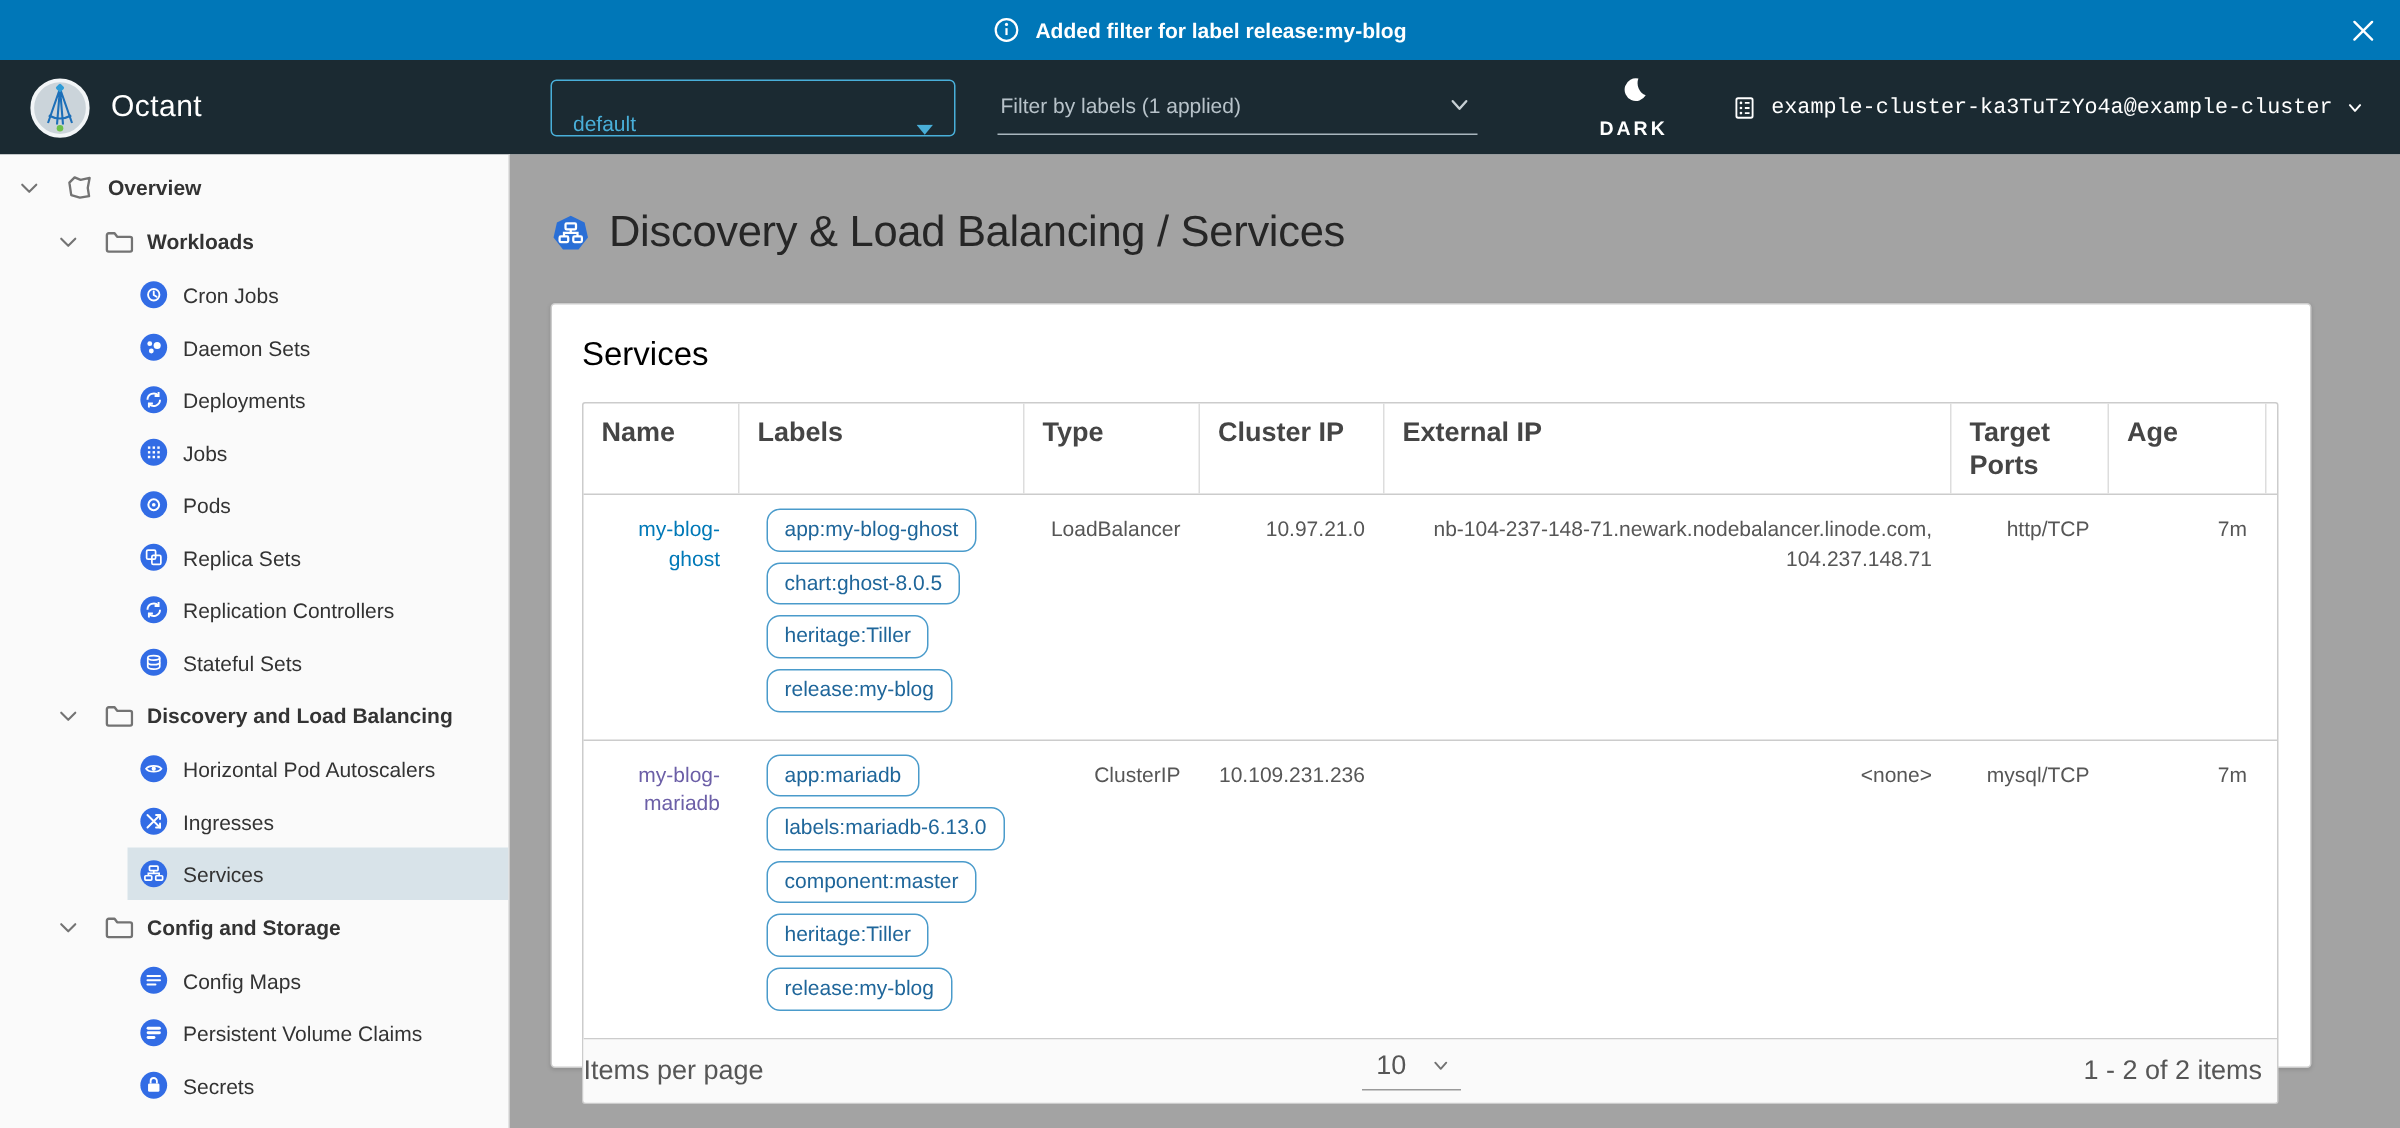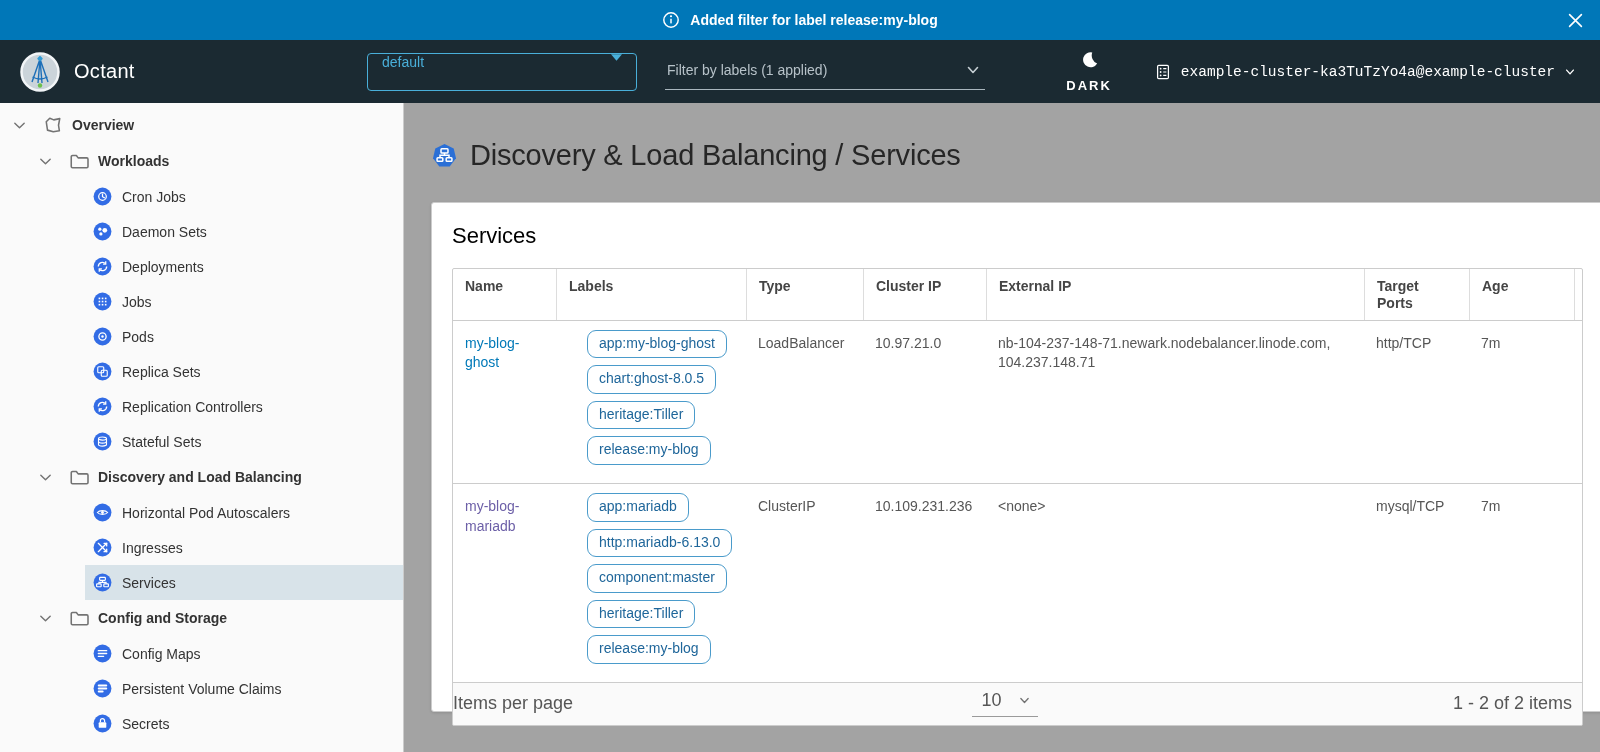--- a/index.html
+++ b/index.html
@@ -14,56 +14,56 @@
   
   .note{height:40px;background:var(--note-bg);color:#fff;display:flex;align-items:center;justify-content:center;position:relative;font-size:14px;font-weight:700;}
   .note .ntext{margin-left:10px;}
   .note .nclose{position:absolute;right:17px;top:13px;width:15px;height:15px;cursor:pointer;display:flex;}
   .icon{display:inline-flex;align-items:center;justify-content:center;line-height:0;}
 
   
   .hdr{height:63px;background:var(--header-bg);display:flex;align-items:center;padding:0 24px 0 20px;}
   .brand{display:flex;align-items:center;gap:14px;width:347px;flex-shrink:0;}
   .brand .bname{color:#fff;font-size:20px;letter-spacing:.3px;}
-  .nssel{width:270px;height:38px;border:1px solid var(--accent);border-radius:4px;color:var(--accent);font-size:14px;display:flex;align-items:flex-start;justify-content:space-between;padding:0 14px;cursor:pointer;flex-shrink:0;}
+  .nssel{width:270px;height:38px;border:1px solid var(--accent);border-radius:4px;color:var(--accent);font-size:14px;display:flex;align-items:flex-end;justify-content:space-between;padding:0 14px;cursor:pointer;flex-shrink:0;}
   .filterbox{width:320px;height:36px;margin-left:28px;border-bottom:1px solid #A9B6BE;color:#B7C2C9;font-size:14px;display:flex;align-items:center;justify-content:space-between;padding:0 4px 2px 2px;cursor:pointer;flex-shrink:0;}
   .hspace{flex:1;}
   .darktgl{display:flex;align-items:center;gap:10px;color:#fff;font-size:13px;font-weight:700;letter-spacing:2px;margin-right:42px;cursor:pointer;flex-direction:column;}
   .clustersel{display:flex;align-items:center;gap:9px;color:#fff;font-size:14.5px;cursor:pointer;font-family:Liberation Mono, monospace;}
 
   
   .layout{display:flex;height:649px;}
-  .sidebar{width:404px;flex-shrink:0;background:#FAFAFA;border-right:1px solid var(--border);padding-top:4px;overflow:hidden;}
+  .sidebar{width:340px;flex-shrink:0;background:#FAFAFA;border-right:1px solid var(--border);padding-top:4px;overflow:hidden;}
   .nav-root,.nav-group{height:36px;display:flex;align-items:center;font-size:14px;font-weight:700;color:#333;cursor:pointer;}
   .nav-root{padding-left:12px;}
   .nav-group{padding-left:38px;}
   .nav-root .chev,.nav-group .chev{width:15px;margin-right:16px;display:flex;}
   .nav-root .gicon,.nav-group .gicon{width:20px;margin-right:9px;display:flex;}
   .nav-item{height:35px;margin-left:85px;padding-left:8px;display:flex;align-items:center;font-size:14px;color:#333;cursor:pointer;}
   .nav-item .kicon{width:19px;height:19px;margin-right:10px;display:flex;}
   .nav-item.selected{background:var(--sel-bg);}
 
   
   .main{flex:1;background:#a3a3a3;padding:36px 0 0 27px;overflow:hidden;}
   .ptitle{display:flex;align-items:center;gap:12px;}
   .ptitle .hept{width:27px;height:27px;display:flex;}
   .ptitle h1{font-size:29px;font-weight:400;color:#262626;letter-spacing:-.2px;}
   .card{width:1174px;margin-top:30px;background:#fff;border:1px solid var(--border);border-radius:3px;box-shadow:0 1px 3px rgba(0,0,0,.12);padding:20px 20px 0 20px;padding-bottom:0;height:510px;}
   .ctitle{font-size:22px;font-weight:400;color:#000;}
   .dg{margin-top:19px;border:1px solid var(--border);border-radius:2px;width:1131px;background:#fff;}
   .dgh{display:grid;grid-template-columns:103px 190px 117px 123px 378px 105px 105px 1fr;border-bottom:1px solid var(--border);}
-  .dgh>div{padding:9px 12px 8px;font-size:14px;font-weight:700;color:#454545;line-height:1.2;min-height:47px;}
+  .dgh>div{padding:9px 12px 8px;font-size:18px;font-weight:700;color:#454545;line-height:1.2;min-height:47px;}
   .dgh>div+div{border-left:1px solid var(--sep);}
-  .dgr{display:grid;grid-template-columns:103px 190px 117px 123px 378px 105px 105px 1fr;}
+  .dgr{display:grid;grid-template-columns:103px 190px 117px 123px 378px 105px 105px 1fr;text-align:right;}
   .dgr+.dgr{border-top:1px solid var(--border);}
   .dgr>div{padding:13px 12px 11px;font-size:14px;color:var(--txt);line-height:1.4;}
   .cell-labels{padding-top:9px !important;padding-left:15px !important;}
   a.nlink{color:var(--link);text-decoration:none;cursor:pointer;}
   a.nlink.visited{color:var(--visited);}
-  .chip{display:table;border:1px solid var(--chip-border);color:var(--chip-text);background:#fff;border-radius:9px;padding:3px 11px 4px;font-size:14px;margin:0 16px 7px;cursor:pointer;white-space:nowrap;}
+  .chip{display:table;border:1px solid var(--chip-border);color:var(--chip-text);background:#fff;border-radius:9px;padding:3px 11px 4px;font-size:14px;margin:0 4px 7px;cursor:pointer;white-space:nowrap;}
   .dgf{border-top:1px solid var(--border);background:#FAFAFA;height:43px;display:flex;align-items:center;justify-content:space-between;font-size:18px;color:var(--txt);padding-right:10px;border-radius:0 0 2px 2px;}
   .ipp-label{margin-right:26px;}
   .ipp-sel{display:flex;align-items:center;gap:16px;border-bottom:1px solid #9A9A9A;padding:0 7px 5px 9px;cursor:pointer;}
   .range{margin-left:42px;}
 </style>
 </head>
 <body>
 
 <div class="note">
   <span class="icon">
@@ -441,21 +441,21 @@
     <div>nb-104-237-148-71.newark.nodebalancer.linode.com, 104.237.148.71</div>
     <div>http/TCP</div>
     <div>7m</div>
     <div></div>
   </div>
 
   <div class="dgr">
     <div><a class="nlink visited">my-blog-mariadb</a></div>
     <div class="cell-labels">
                 <span class="chip">app:mariadb</span>
-                <span class="chip">http:mariadb-6.13.0</span>
+                <span class="chip">labels:mariadb-6.13.0</span>
                 <span class="chip">component:master</span>
                 <span class="chip">heritage:Tiller</span>
                 <span class="chip">release:my-blog</span>
               </div>
     <div>ClusterIP</div>
     <div>10.109.231.236</div>
     <div>&lt;none&gt;</div>
     <div>mysql/TCP</div>
     <div>7m</div>
     <div></div>

